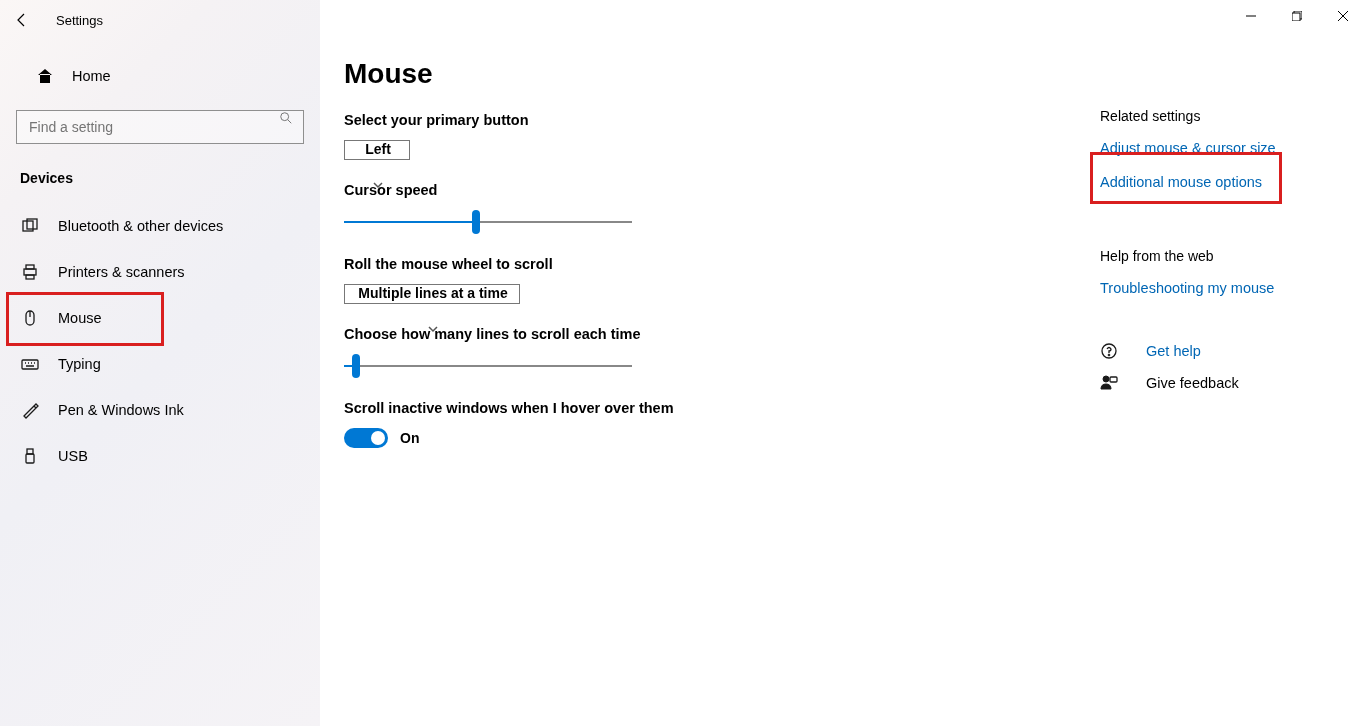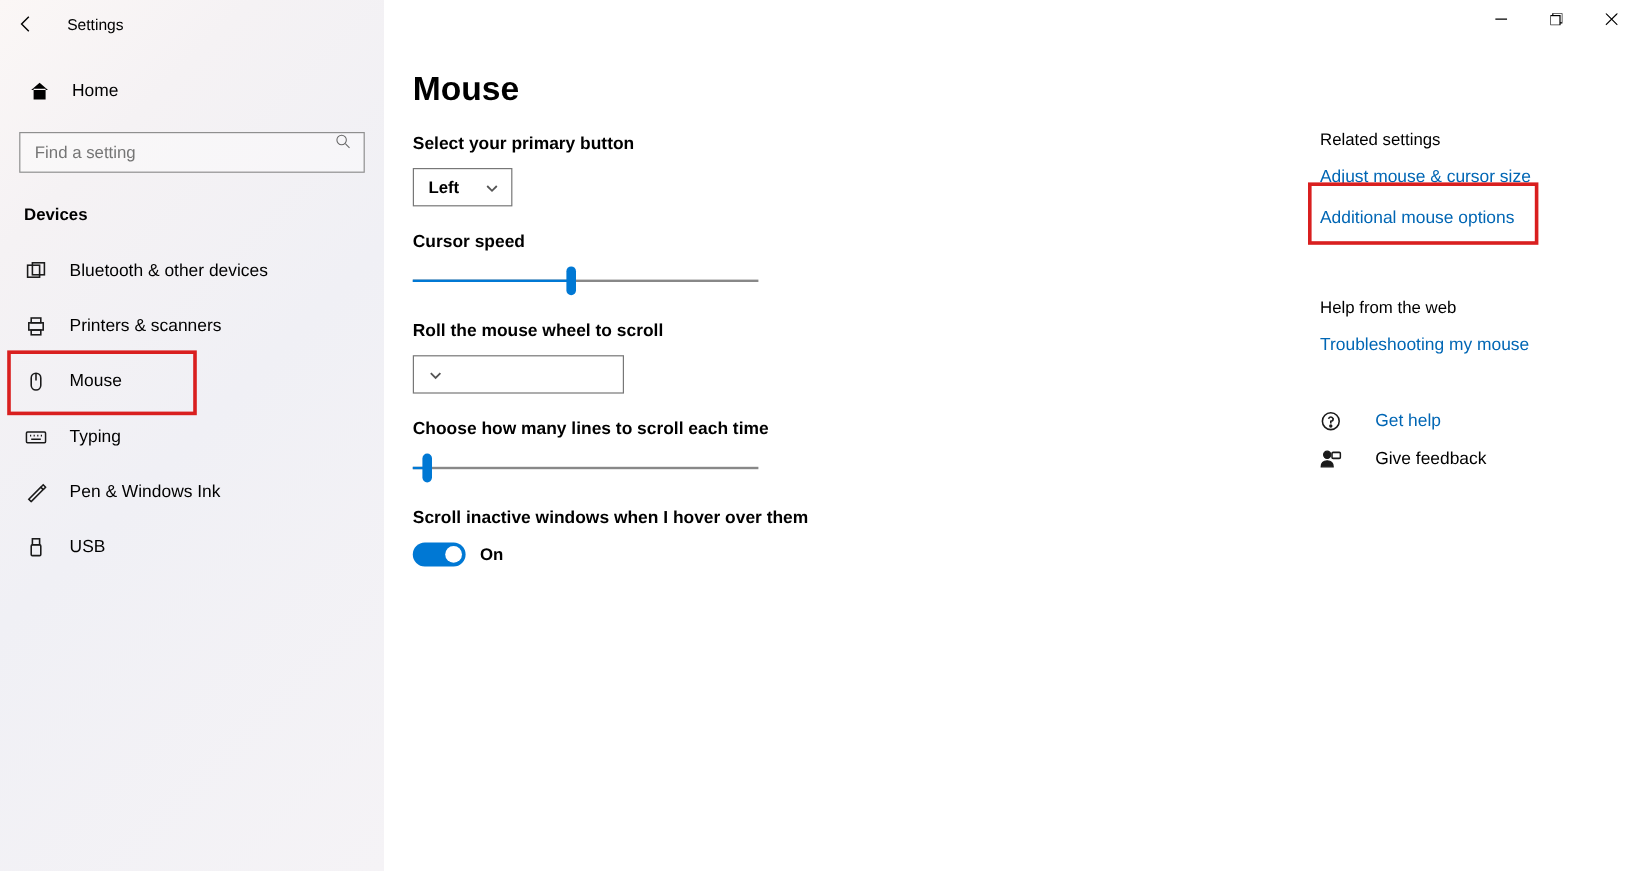--- a/index.html
+++ b/index.html
@@ -49,21 +49,21 @@
   
   .sidebar {
     width: 320px;
     height: 100%;
     padding-top: 56px;
     background: linear-gradient(135deg, #fbf7f6 0%, #f5f2f4 20%, #f0f0f5 50%, #f5f3f6 100%);
   }
   .home-row {
     display: flex; align-items: center;
     height: 40px;
-    padding-left: 24px;
+    padding-left: 36px;
     gap: 18px;
     cursor: pointer;
   }
   .home-row .icon { width: 18px; display:flex; justify-content:center; }
   .home-row .label { font-size: 14.5px; }
   .search-wrap {
     padding: 14px 16px 8px 16px;
   }
   .search-box {
     width: 288px; height: 34px;
@@ -106,27 +106,28 @@
   }
   h1.page-title {
     font-weight: 600;
     font-size: 28px;
     margin: 10px 0 22px 0;
   }
   .setting-block { margin-bottom: 22px; font-weight: bold; }
   .setting-label { font-size: 14.5px; margin-bottom: 12px; }
   .dropdown {
     border: 1px solid #777;
-    height: 32px;
+    height: 20px;
     display: inline-flex; align-items: center;
     padding: 0 10px 0 12px;
     gap: 21px;
     min-width: 66px;
     cursor: pointer;
     background:#fff;
+    flex-direction:column;
   }
   .dropdown.mid { width: 176px; justify-content: space-between; }
   .chev { width:12px; height:12px; }
   .chev svg { width:12px; height:12px; stroke:#555; fill:none; stroke-width:1.5; }
   
   .slider {
     position: relative;
     width: 288px; height: 24px;
     display:flex; align-items:center;
   }
@@ -308,20 +309,21 @@
         <div class="slider">
           <div class="track"></div>
           <div class="fill" id="cursor-fill" style="width: 132.48px;"></div>
           <div class="thumb" id="cursor-thumb" style="left: 132.48px;"></div>
         </div>
       </div>
 
       <div class="setting-block">
         <div class="setting-label">Roll the mouse wheel to scroll</div>
         <div class="dropdown mid">
+          <span>Multiple lines at a time</span>
           <span class="chev"><svg viewBox="0 0 12 12">
                 <path d="M2 4 L6 8 L10 4"></path>
               </svg></span>
         </div>
       </div>
 
       <div class="setting-block">
         <div class="setting-label">Choose how many lines to scroll each time</div>
         <div class="slider">
           <div class="track"></div>

